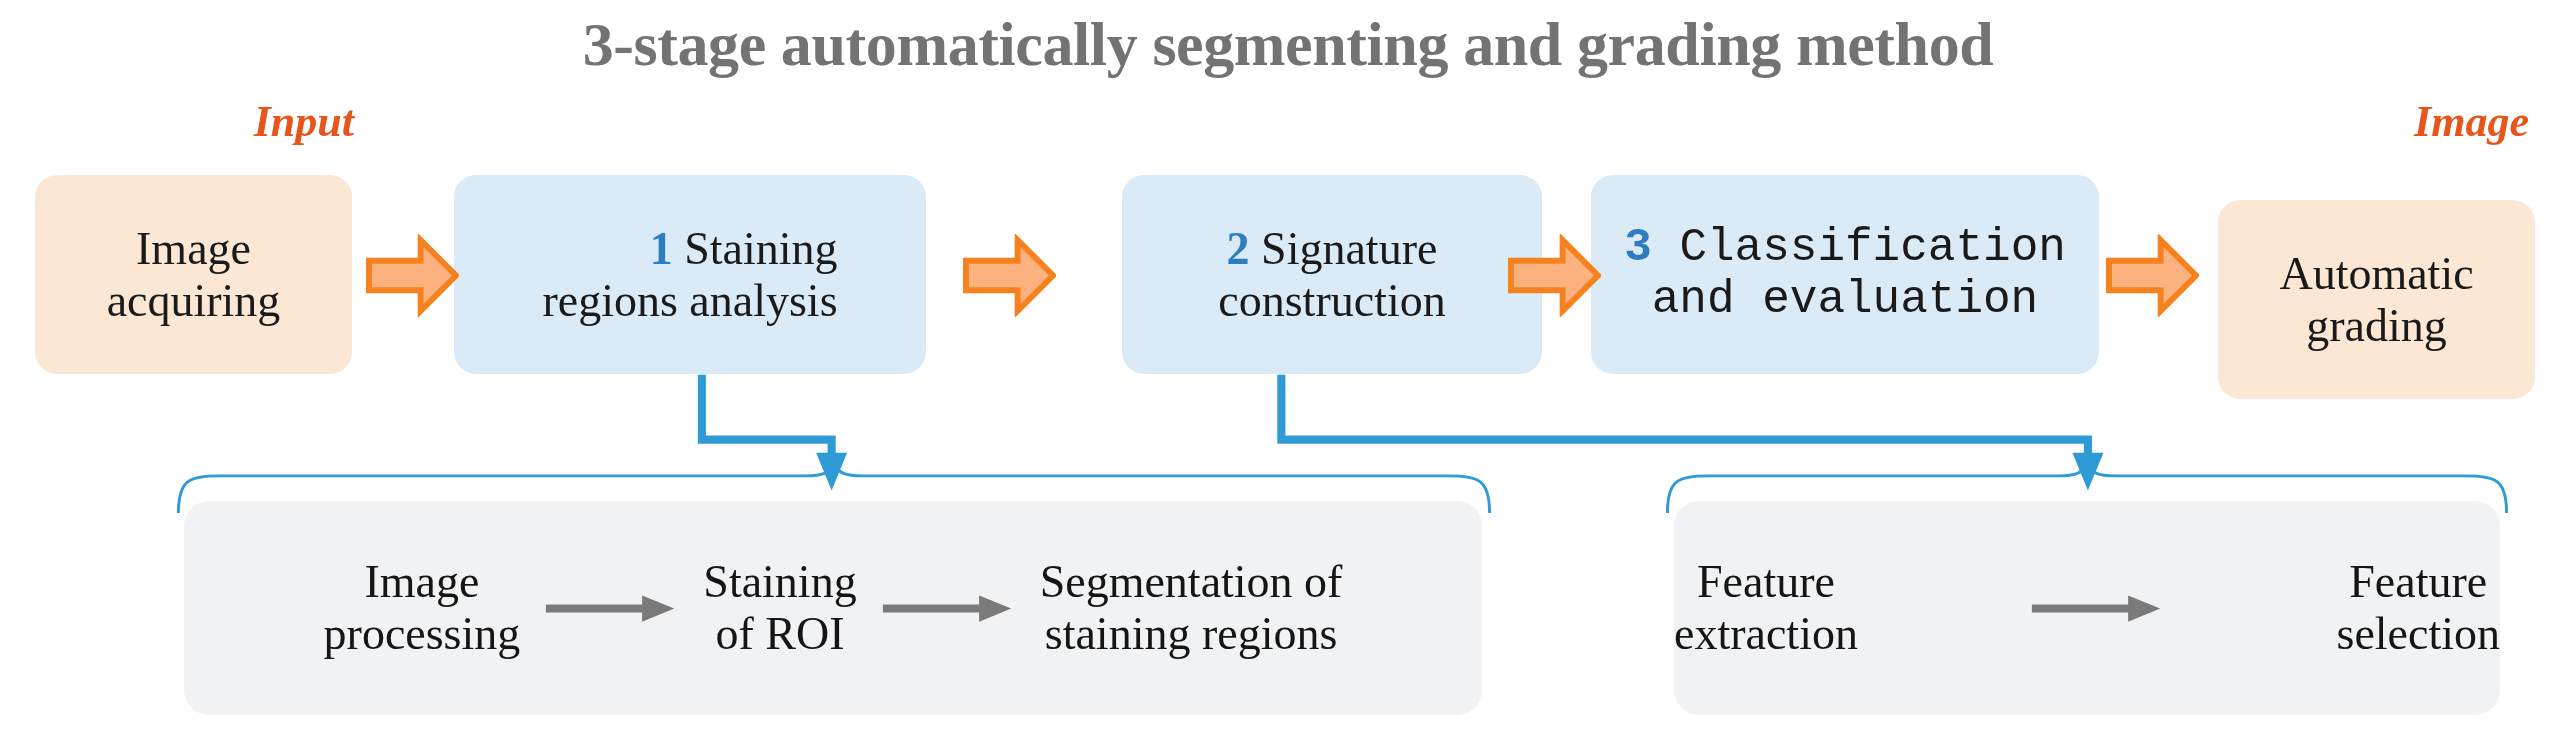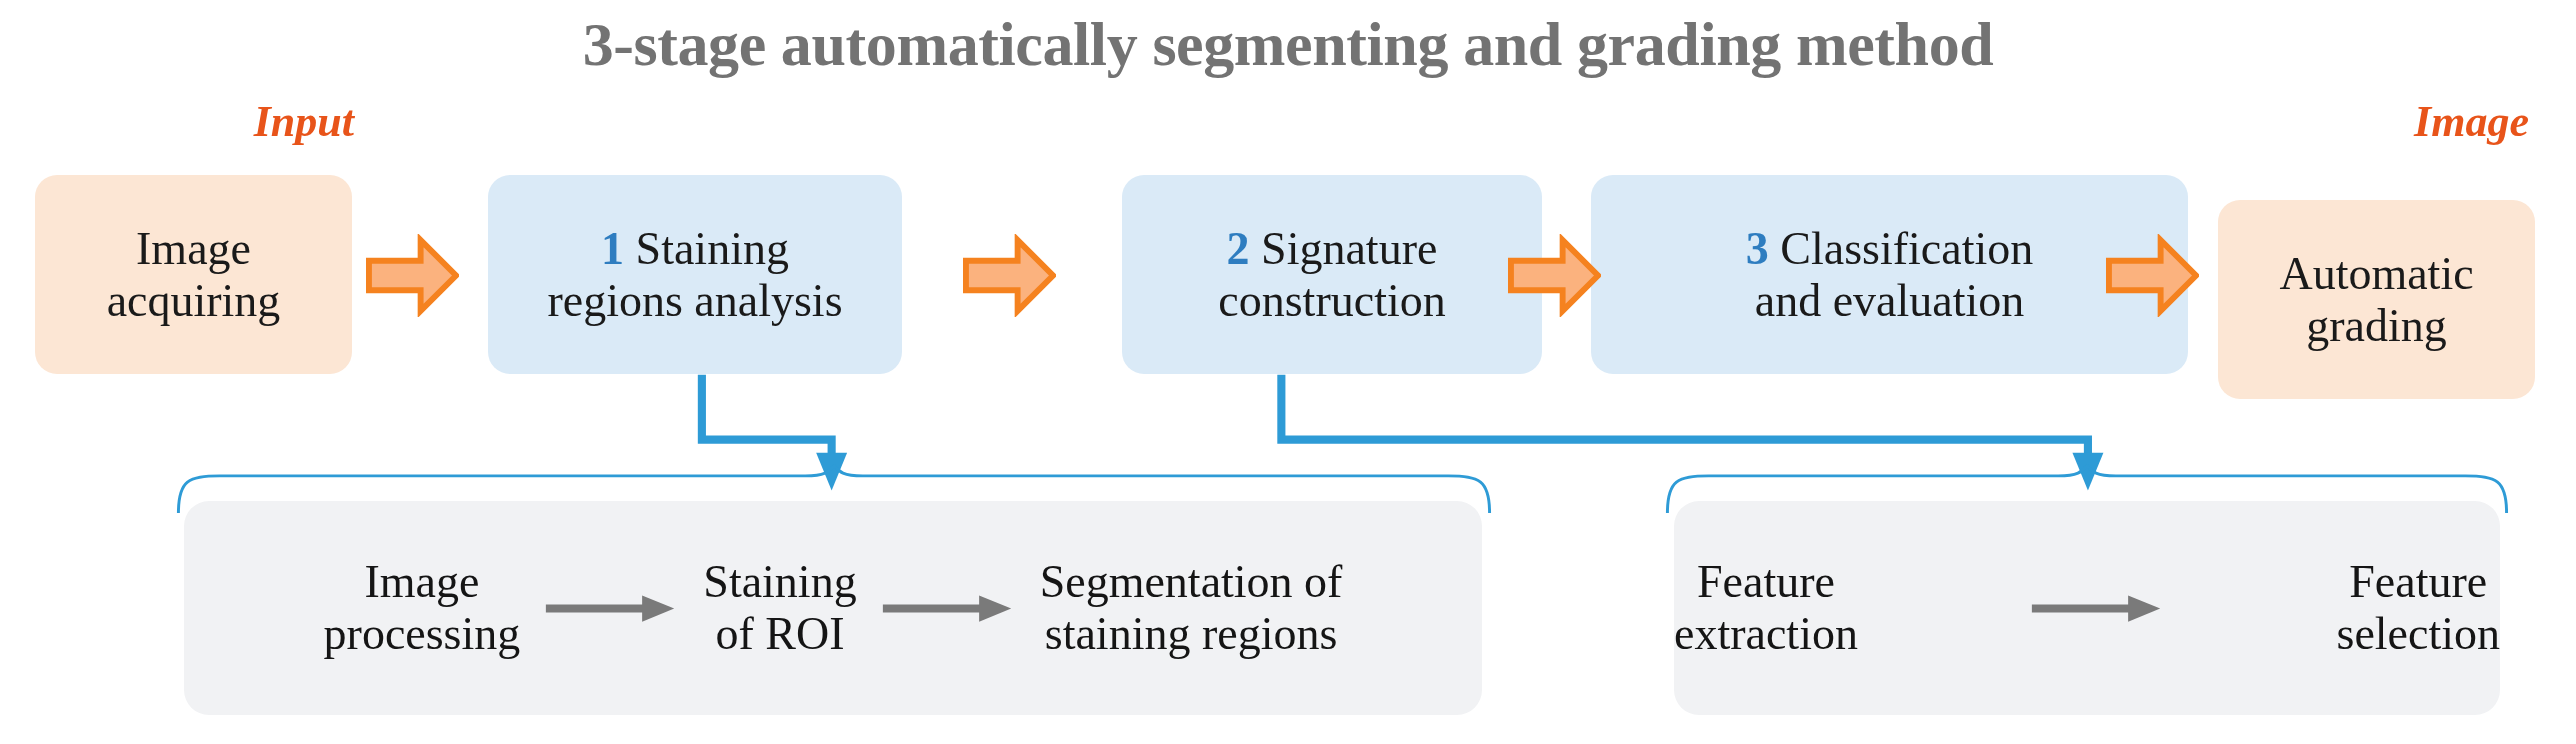--- a/index.html
+++ b/index.html
@@ -32,23 +32,23 @@
     display:flex;align-items:center;justify-content:center;
     text-align:center;line-height:1.12;
     font-size:46px;color:#1a1a1a;box-sizing:border-box;padding:0 10.3px;
   }
   .fbox .inner{display:block;}
   .fbox.peach{background:#FCE6D4;}
   .fbox.blue{background:#DAEAF7;}
   .stage-num{color:#2E7DC0;font-weight:bold;}
 
   #box-input   {left:35px;   width:317px;}
-  #box-stage1  {left:488px;  width:414px;}
+  #box-stage1  {left:454px;  width:472px;text-align:right;}
   #box-stage2  {left:1122px; width:420px;}
-  #box-stage3  {left:1591px; width:597px;}
+  #box-stage3  {left:1591px; width:508px;font-family:Liberation Mono, monospace;}
   #box-output  {left:2218px; width:317px;margin-top:25px;}
 
   
   .oarrow{position:absolute;top:234px;width:93px;height:83px;}
   #oarr-1{left:366px;}
   #oarr-2{left:963px;}
   #oarr-3{left:1508px;}
   #oarr-4{left:2106px;}
 
   

